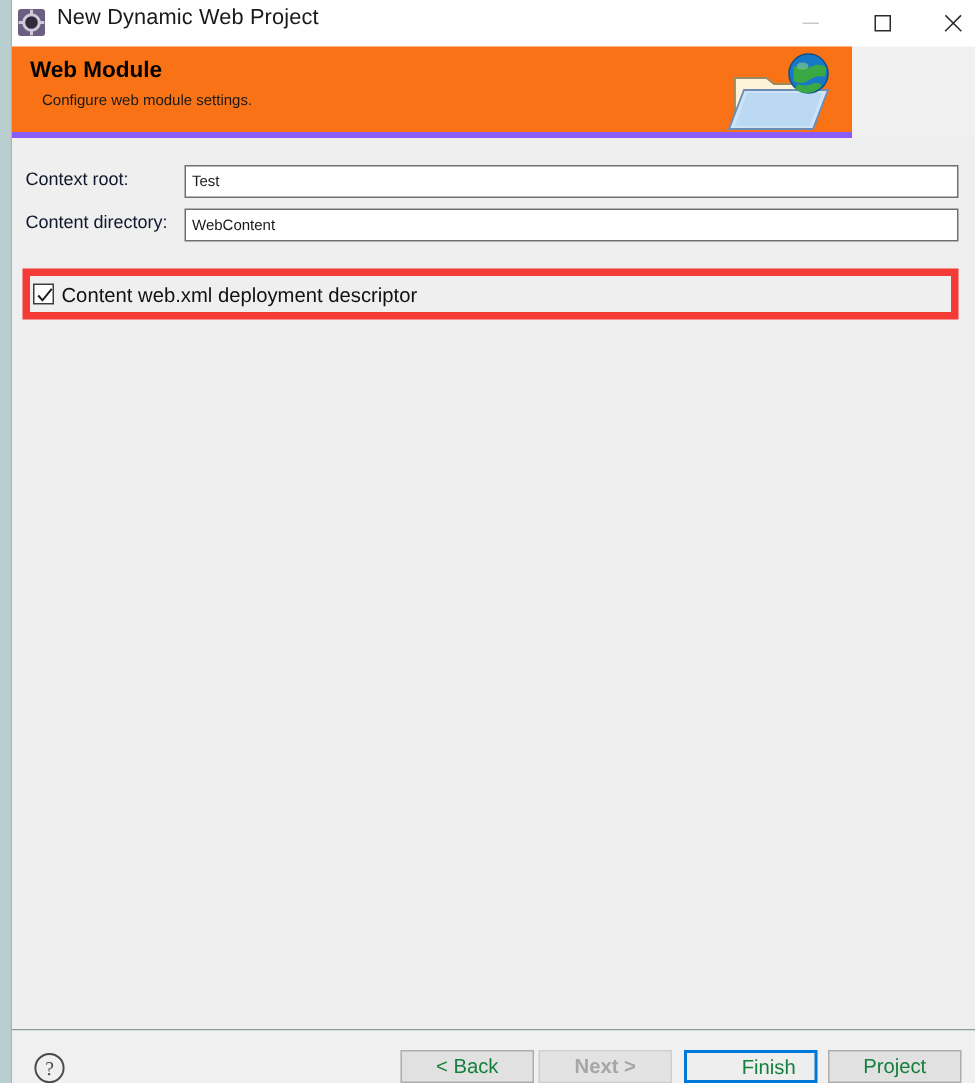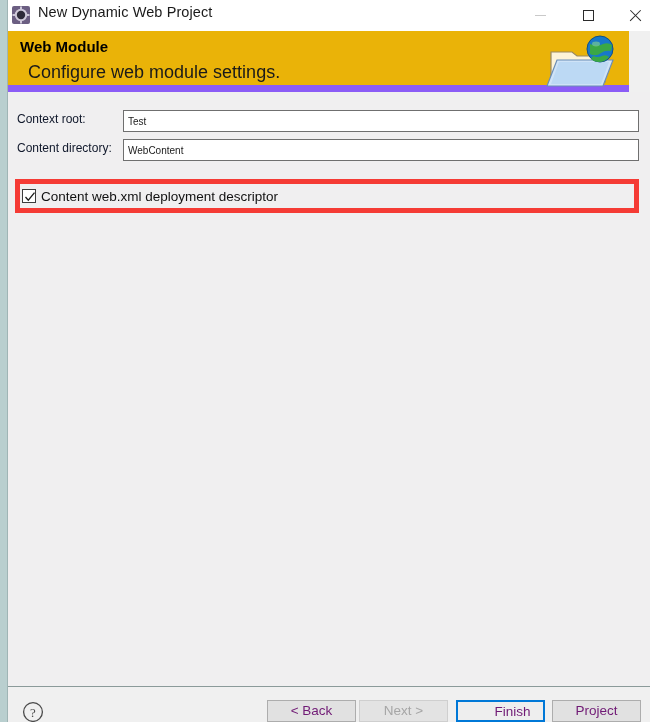--- a/index.html
+++ b/index.html
@@ -87,37 +87,37 @@
     width: 15px; height: 1.3px;
     background: #2b2b2b;
   }
   .close-glyph::before { transform: rotate(45deg); }
   .close-glyph::after  { transform: rotate(-45deg); }
 
   
   #header {
     position: absolute;
     left: 0; top: 31px;
-    width: 621px; height: 61px;
-    background: #eab308;
-    border-bottom: 7px solid #8b5cf6;
+    width: 560px; height: 61px;
+    background: #f97316;
+    border-bottom: 4px solid #8b5cf6;
     box-sizing: border-box;
   }
   #header-title {
     position: absolute;
     left: 12px; top: 7px;
     font-size: 15px;
     font-weight: bold;
     color: #000000;
     white-space: nowrap;
   }
   #header-subtitle {
     position: absolute;
     left: 20px; top: 31px;
-    font-size: 18px;
+    font-size: 10px;
     color: #1a1a1a;
     white-space: nowrap;
   }
   #header-icon {
     position: absolute;
     right: 8px; top: 1px;
     width: 78px; height: 58px;
   }
 
   
@@ -217,28 +217,28 @@
   .dlg-button {
     position: absolute;
     top: 13px;
     width: 89px;
     height: 22px;
     background: #e1e1e1;
     border: 1px solid #adadad;
     box-sizing: border-box;
     font-family: "Liberation Sans", sans-serif;
     font-size: 13.5px;
-    color: #701a75;
+    color: #15803d;
     line-height: 20px;
     text-align: center;
     padding: 0;
     white-space: nowrap;
   }
   #btn-back   { left: 259px; }
-  #btn-next   { left: 351px; color: #a6a6a6; border-color: #cfcfcf; background: #e3e3e3; }
+  #btn-next   { left: 351px; color: #a6a6a6; border-color: #cfcfcf; background: #e3e3e3; font-weight: bold; }
   #btn-finish { left: 448px; background: #eeeeee; border: 2px solid #0078d7; padding-left: 24px; }
   #btn-cancel { left: 544px; }
 </style>
 </head>
 <body>
 
 <div id="backdrop"></div>
 
 <div id="dialog">
 

